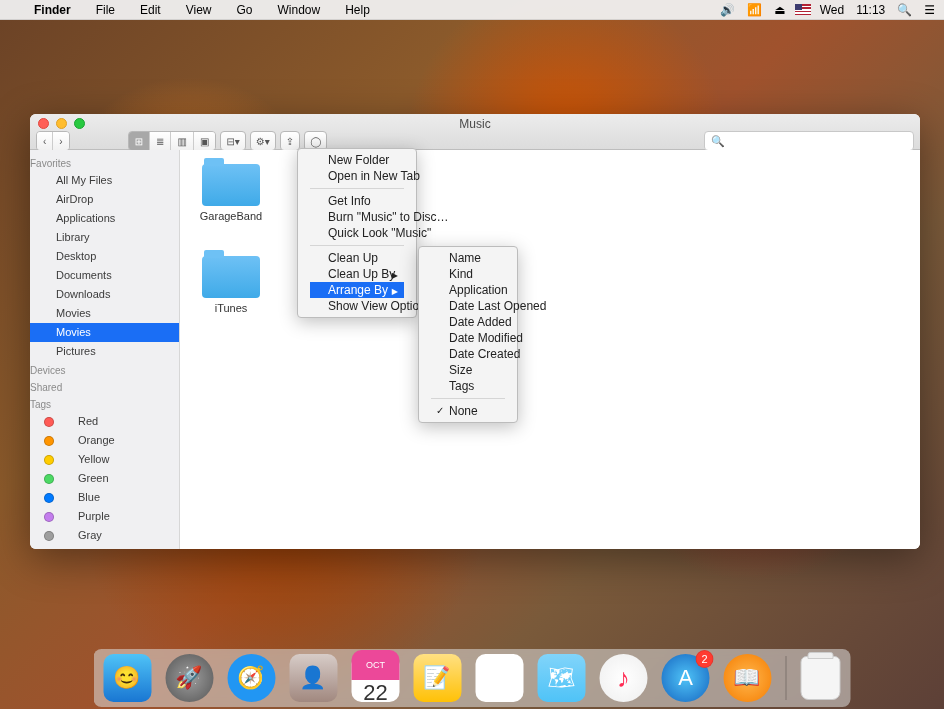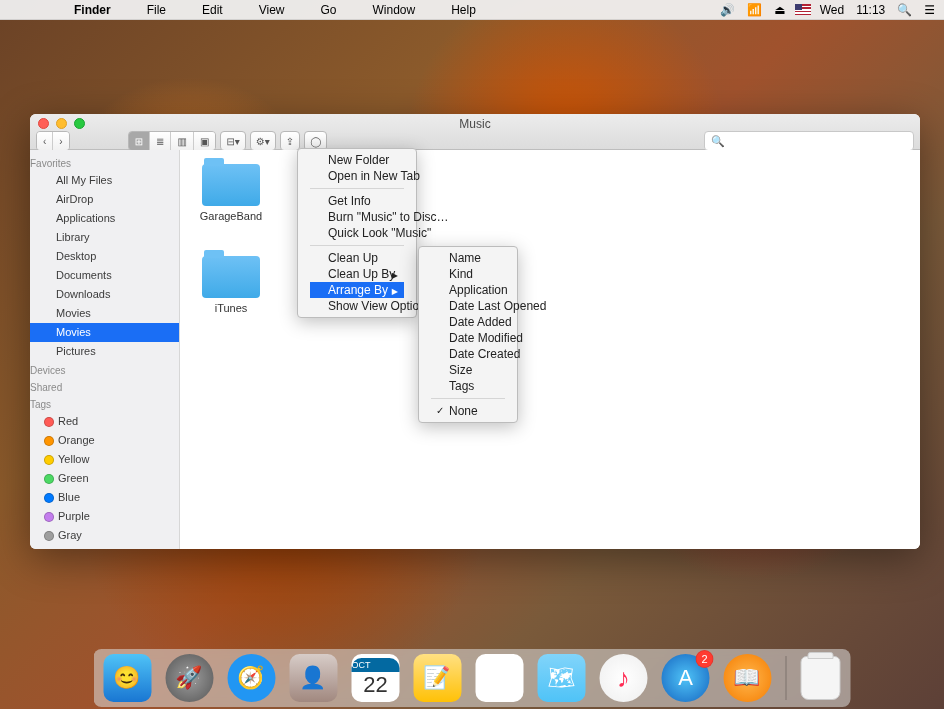--- a/index.html
+++ b/index.html
@@ -11,21 +11,21 @@
   radial-gradient(circle at 60% 20%, #D35400 0%, transparent 20%),
   radial-gradient(circle at 80% 60%, #C0392B 0%, transparent 18%),
   radial-gradient(circle at 30% 70%, #A04000 0%, transparent 25%),
   radial-gradient(circle at 50% 50%, #7B7D7D 0%, transparent 30%),
   linear-gradient(135deg, #6B4226 0%, #8B5A2B 30%, #A0522D 50%, #7a5a3a 70%, #5D4037 100%);
   filter: blur(0.5px);
 }
 
 
 .menubar { position: absolute; top: 0; left: 0; right: 0; height: 20px; background: rgba(240,240,240,0.95); display: flex; align-items: center; font-size: 12px; z-index: 10; border-bottom: 1px solid rgba(0,0,0,0.1); }
-.menubar-left { display: flex; align-items: center; gap: 18px; margin-left: 29px; }
+.menubar-left { display: flex; align-items: center; gap: 7px; }
 .menubar-left span { padding: 0 9px; cursor: default; }
 .menubar-left .apple { padding: 0 10px 0 8px; font-size: 14px; }
 .menubar-left .appname { font-weight: bold; }
 .menubar-right { margin-left: auto; display: flex; align-items: center; gap: 6px; padding-right: 6px; }
 .menubar-right span { padding: 0 3px; font-size: 12px; cursor: default; }
 .flag { display: inline-block; width: 16px; height: 11px; background: linear-gradient(to bottom, #B22234 0%, #B22234 15%, white 15%, white 30%, #B22234 30%, #B22234 45%, white 45%, white 60%, #B22234 60%, #B22234 75%, white 75%, white 90%, #B22234 90%); position: relative; }
 .flag::before { content:""; position:absolute; top:0; left:0; width:7px; height:6px; background:#3C3B6E; }
 
 
 .finder { position: absolute; left: 30px; top: 114px; width: 890px; height: 435px; background: #fff; border-radius: 6px; box-shadow: 0 10px 40px rgba(0,0,0,0.4); overflow: visible; z-index: 5; }
@@ -43,21 +43,21 @@
 .tbtn-seg > div { padding: 0 6px; display: flex; align-items: center; border-right: 1px solid #ccc; font-size: 10px; color: #555; background: linear-gradient(#fff,#f1f1f1); }
 .tbtn-seg > div:last-child { border-right: none; }
 .tbtn-seg > div.active { background: #a8a8a8; color: #fff; }
 .searchbox { margin-left: auto; width: 210px; height: 20px; border: 1px solid #c8c8c8; border-radius: 4px; background: #fff; display: flex; align-items: center; padding: 0 6px; font-size: 11px; color: #999; }
 
 .body { position: absolute; top: 36px; left: 0; right: 0; bottom: 0; display: flex; }
 .sidebar { width: 150px; background: #f0f0f2; border-right: 1px solid #d7d7d7; font-size: 11px; overflow: auto; padding: 4px 0; border-bottom-left-radius: 6px; }
 .side-hdr { color: #8a8a8a; font-size: 10px; padding: 4px 0 2px; }
 .side-item { padding: 2px 10px 2px 26px; color: #3b3b3b; cursor: default; position: relative; line-height: 15px; }
 .side-item.selected { background: #1a6ef5; color: #fff; }
-.tag-item { padding: 2px 10px 2px 14px; display: flex; align-items: center; gap: 4px; color: #3b3b3b; line-height: 15px; }
+.tag-item { padding: 2px 10px 2px 14px; display: flex; align-items: center; gap: 24px; color: #3b3b3b; line-height: 15px; }
 .tagdot { width: 10px; height: 10px; border-radius: 50%; border: 1px solid rgba(0,0,0,0.2); }
 
 .content { flex: 1; background: #fff; position: relative; border-bottom-right-radius: 6px; }
 .folder-icon { width: 58px; height: 42px; background: linear-gradient(#6EC1F5,#3FAAE8); border-radius: 4px; position: relative; margin: 0 auto; }
 .folder-icon::before { content:""; position:absolute; top:-6px; left:2px; width:20px; height:8px; background:#6EC1F5; border-radius: 2px 2px 0 0; }
 .icon-item { position: absolute; width: 82px; text-align: center; font-size: 11px; color: #333; }
 .icon-item .label { margin-top: 4px; }
 
 
 .ctxmenu { position: absolute; background: #f4f4f4; border: 1px solid #bcbcbc; border-radius: 4px; box-shadow: 0 4px 18px rgba(0,0,0,0.25); font-size: 12px; padding: 3px 12px; z-index: 50; }
@@ -226,21 +226,21 @@
       <div class="ctxitem checked">None</div>
     </div>
 </div>
 
 <div class="dock" id="dock">
     <div class="dockicon" style="background: linear-gradient(rgb(79, 195, 247), rgb(25, 118, 210));">😊</div>
     <div class="dockicon" style="background: radial-gradient(circle, rgb(158, 158, 158), rgb(85, 85, 85)); border-radius: 50%;">🚀</div>
     <div class="dockicon" style="background: radial-gradient(circle, rgb(255, 255, 255) 30%, rgb(33, 150, 243) 32%); border-radius: 50%;">🧭</div>
     <div class="dockicon" style="background: linear-gradient(rgb(215, 204, 200), rgb(161, 136, 127));">👤</div>
     <div class="dockicon" style="background: rgb(255, 255, 255); flex-direction: column;">
-      <div style="background: #0369a1; color: rgb(255, 255, 255); font-size: 9px; width: 100%; border-radius: 10px 10px 0px 0px; padding: 2px 0px;">OCT</div>
+      <div style="background: #ec4899; color: rgb(255, 255, 255); font-size: 9px; width: 100%; text-align: center; border-radius: 10px 10px 0px 0px; padding: 10px 0px;">OCT</div>
       <div style="color: rgb(51, 51, 51); font-size: 22px; font-weight: 300;">22</div>
     </div>
     <div class="dockicon" style="background: linear-gradient(rgb(255, 224, 130), rgb(255, 193, 7));">📝</div>
     <div class="dockicon" style="background: rgb(255, 255, 255);">☑</div>
     <div class="dockicon" style="background: linear-gradient(rgb(129, 212, 250), rgb(79, 195, 247));">🗺</div>
     <div class="dockicon" style="background: radial-gradient(circle, rgb(255, 255, 255), rgb(238, 238, 238)); border-radius: 50%;">
       <div style="color: rgb(255, 45, 85); font-size: 26px;">♪</div>
     </div>
     <div class="dockicon" style="background: radial-gradient(circle, rgb(79, 195, 247), rgb(21, 101, 192)); border-radius: 50%;">A<div class="badge">2</div></div>
     <div class="dockicon" style="background: radial-gradient(circle, rgb(255, 183, 77), rgb(245, 124, 0)); border-radius: 50%;">📖</div>

